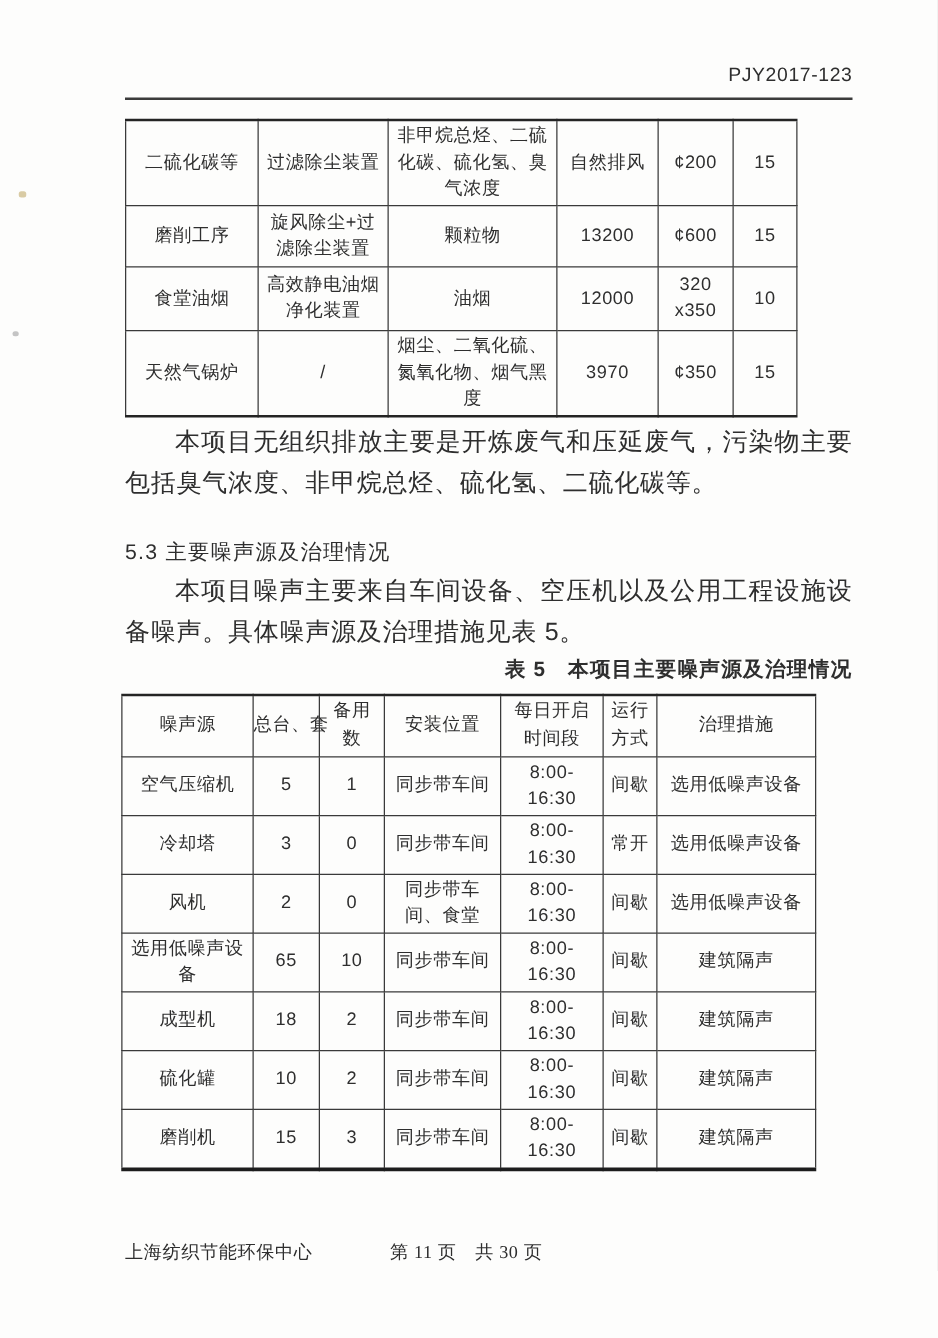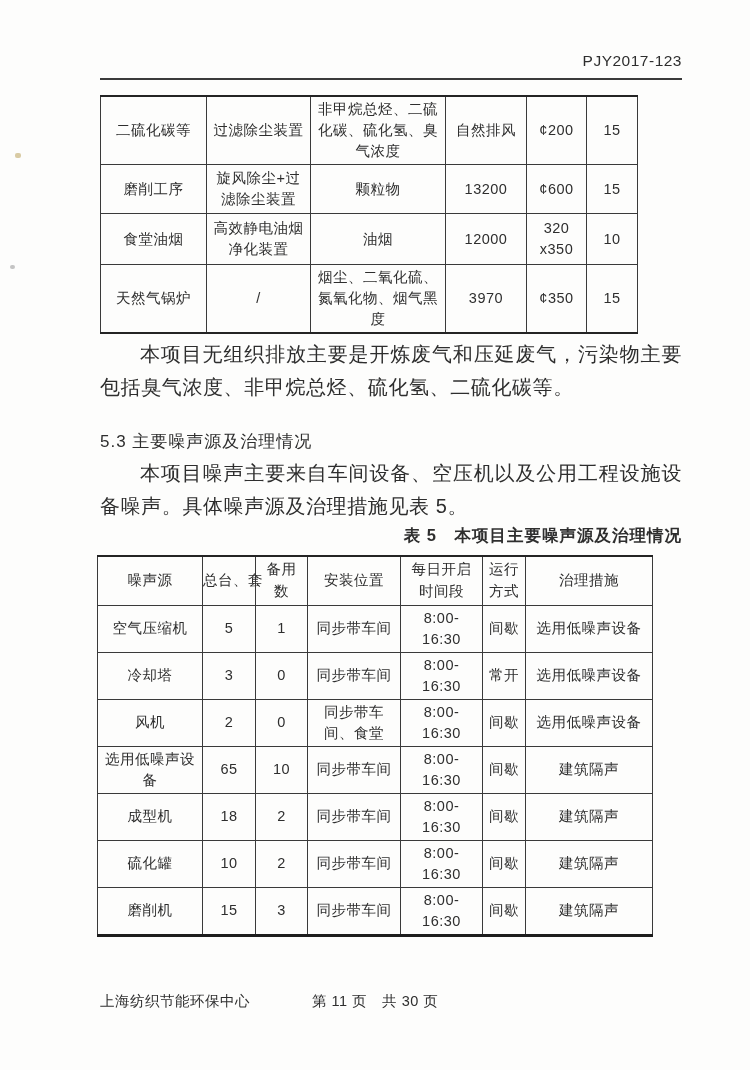--- a/index.html
+++ b/index.html
@@ -89,21 +89,21 @@
     text-align:right;
     font-family:"Liberation Sans",sans-serif;
     font-weight:bold;
     font-size:16.5px;
     letter-spacing:1px;
   }
   
   .footer{
     position:absolute;
     left:100px;right:100px;top:992px;
-    font-family:Liberation Sans, sans-serif;
+    font-family:Liberation Serif, serif;
     font-size:14.5px;
     letter-spacing:.5px;
     display:flex;
   }
   .footer .page-info{margin-left:62px;}
   
   .speck{position:absolute;border-radius:2px;}
   .speck-1{left:15px;top:153px;width:6px;height:5px;background:#d9cba4;}
   .speck-2{left:10px;top:265px;width:5px;height:4px;background:#c4c4c4;}
 </style>

